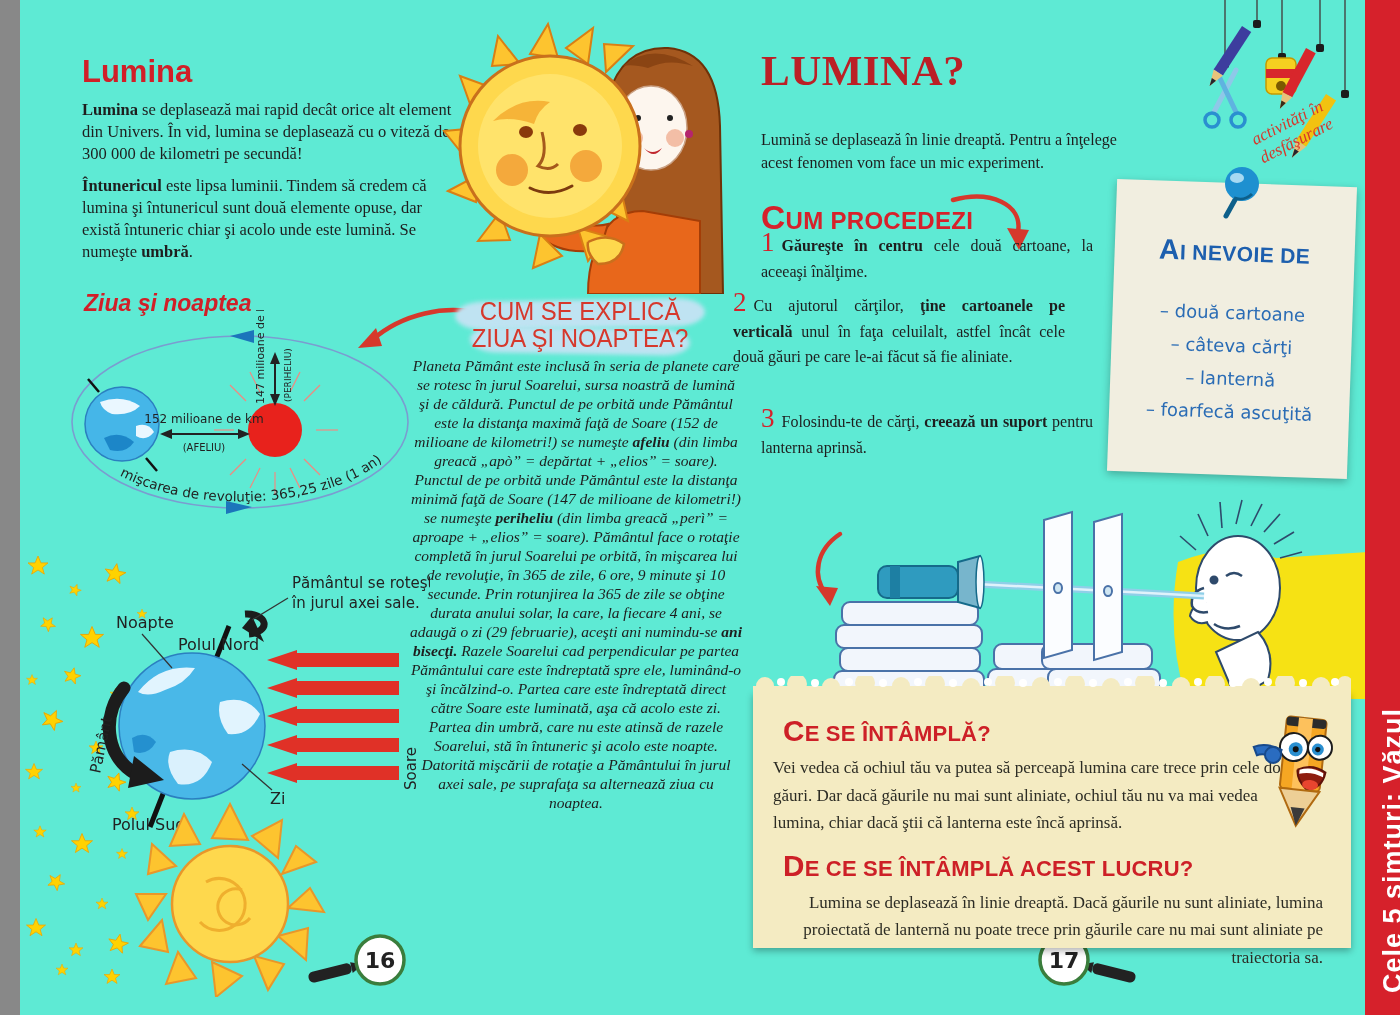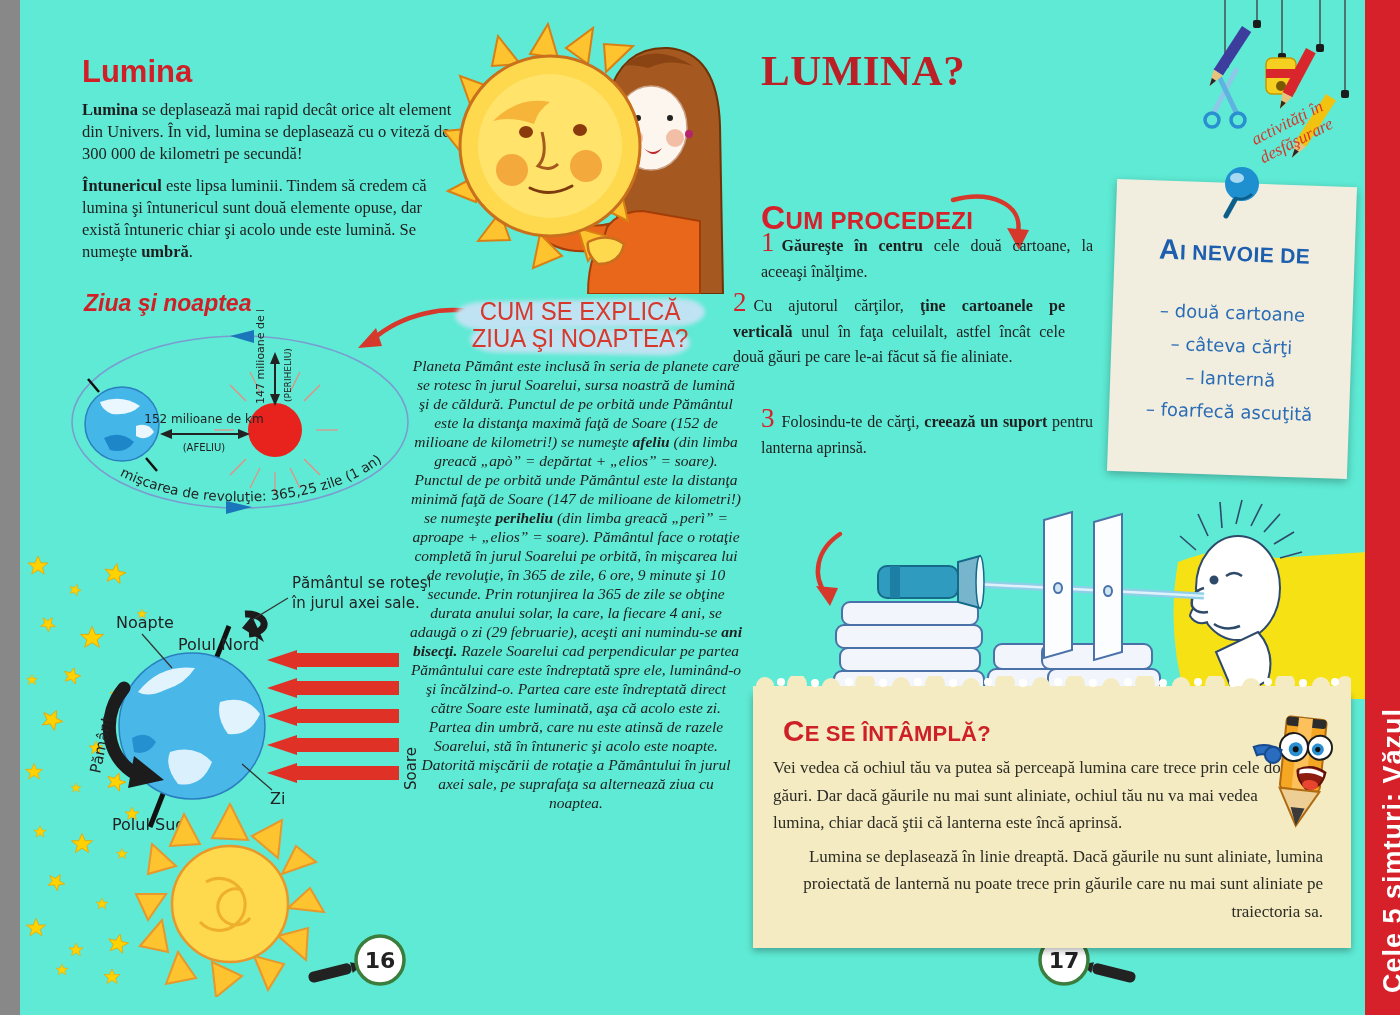--- a/index.html
+++ b/index.html
@@ -269,20 +269,21 @@
         <polygon points="46,36 58,41 46,47" fill="#222"></polygon>
       </g>
     <circle cx="74" cy="30" r="24" fill="#fff" stroke="#3a7d3c" stroke-width="3.5"></circle>
     <text x="74" y="38" font-size="22" text-anchor="middle" font-family="Liberation Serif,serif" font-weight="bold" fill="#222">16</text>
   </svg>
 
   <div class="abs big-title" style="left:741px;top:48px;width:440px;">
     <div>LUMINA?</div>
   </div>
 
+  <p class="abs r-body" style="left:741px;top:128px;margin:0;">Lumină se deplasează în linie dreaptă. Pentru a înţelege acest fenomen vom face un mic experiment.</p>
 
   <div class="abs cap-head" style="left:741px;top:199px;">Cum procedezi</div>
   <svg class="abs" style="left:925px;top:190px;" width="95" height="62" viewBox="0 0 95 62">
     <path d="M8 10 C 45 0, 78 14, 73 42" fill="none" stroke="#d6382c" stroke-width="4.5" stroke-linecap="round"></path>
     <polygon points="62,38 74,60 84,40" fill="#d6382c"></polygon>
   </svg>
 
   <p class="abs step" style="left:741px;top:232px;width:332px;margin:0;"><span class="stepnum">1</span><span></span><b>Găureşte în centru</b><span> cele două cartoane, la aceeaşi înălţime.</span></p>
 
   <p class="abs step" style="left:713px;top:292px;width:332px;margin:0;"><span class="stepnum">2</span><span>Cu ajutorul cărţilor, </span><b>ţine cartoanele pe verticală</b><span> unul în faţa celuilalt, astfel încât cele două găuri pe care le-ai făcut să fie aliniate.</span></p>
@@ -455,20 +456,21 @@
           <circle cx="410" cy="7" r="4"></circle>
         <circle cx="445" cy="6" r="4"></circle>
           <circle cx="480" cy="7" r="4"></circle>
           <circle cx="515" cy="6" r="4"></circle>
         <circle cx="550" cy="7" r="4"></circle>
           <circle cx="582" cy="6" r="4"></circle>
       </g>
     </svg>
     <div class="note-head" style="margin:22px 0 0 30px;">Ce se întâmplă?</div>
     <div class="note-body" style="margin:6px 42px 0 20px;">Vei vedea că ochiul tău va putea să perceapă lumina care trece prin cele două găuri. Dar dacă găurile nu mai sunt aliniate, ochiul tău nu va mai vedea lumina, chiar dacă ştii că lanterna este încă aprinsă.</div>
+    <div class="note-head" style="margin:12px 0 0 30px;">De ce se întâmplă acest lucru?</div>
     <div class="note-body" style="margin:6px 28px 0 20px;text-align:right;">Lumina se deplasează în linie dreaptă. Dacă găurile nu sunt aliniate, lumina proiectată de lanternă nu poate trece prin găurile care nu mai sunt aliniate pe traiectoria sa.</div>
   </div>
 
   <svg class="abs" style="left:1222px;top:696px;width:118px;height:138px;z-index:4;" viewBox="0 0 118 138">
     <g transform="rotate(6 60 70)">
       <rect x="40" y="22" width="40" height="72" rx="4" fill="#f5a623" stroke="#b06a10" stroke-width="2"></rect>
       <rect x="40" y="22" width="40" height="9" rx="3" fill="#2c2c2c"></rect>
       <rect x="52" y="22" width="14" height="72" fill="#fdc15c"></rect>
       <polygon points="40,94 80,94 60,130" fill="#edcf96" stroke="#b06a10" stroke-width="2"></polygon>
       <polygon points="53,112 67,112 60,130" fill="#3a3a3a"></polygon>

